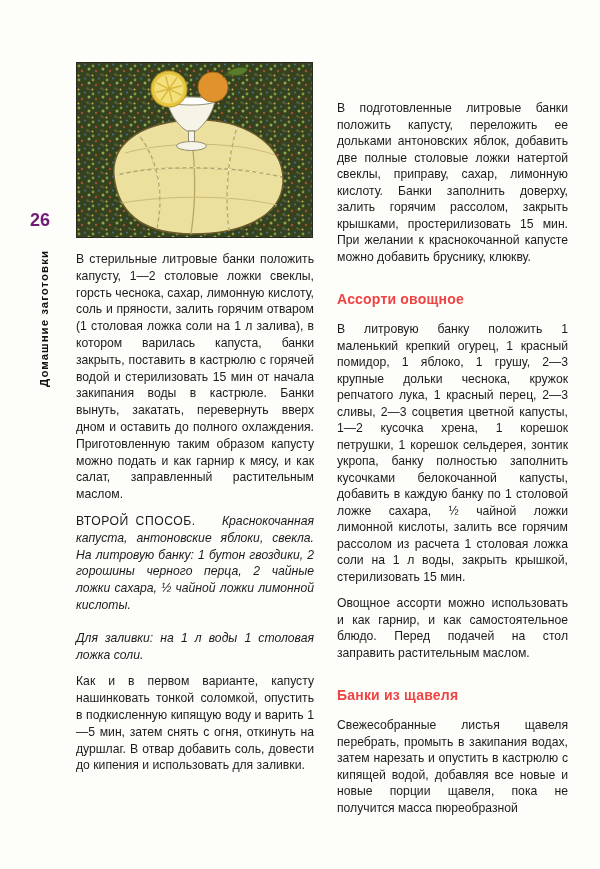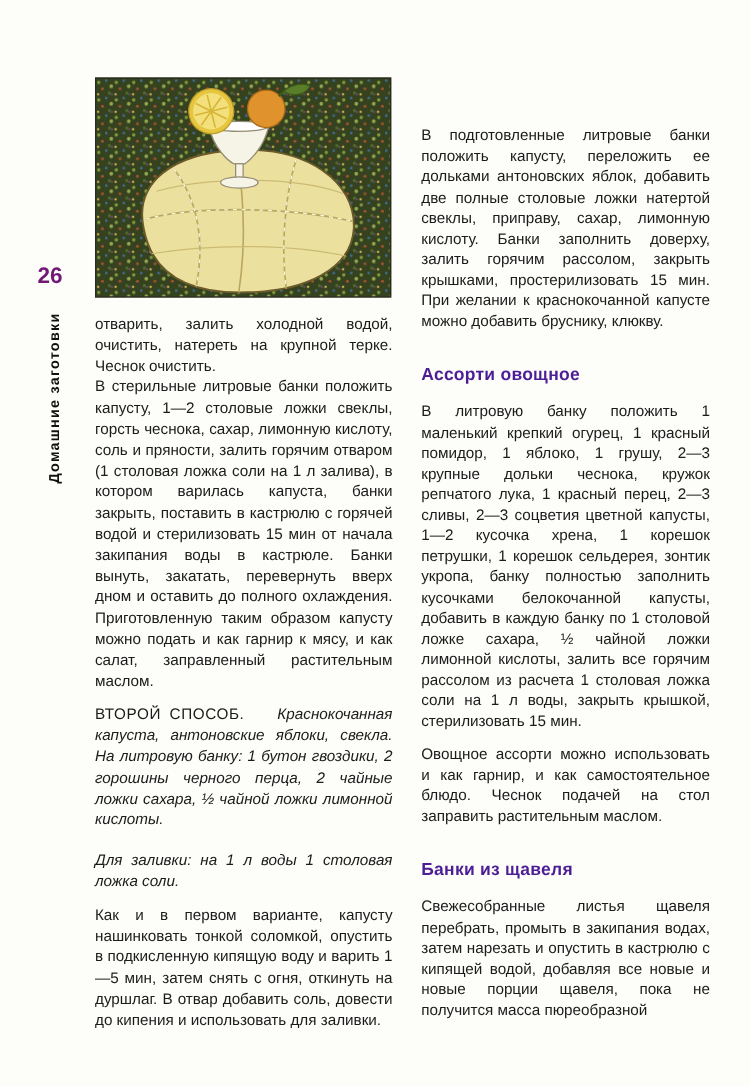--- a/index.html
+++ b/index.html
@@ -52,21 +52,21 @@
   .method .ital { font-style:italic;margin-left:20px; }
   .brine {
     margin-top:16px;
     font-size:11.6px; line-height:15.6px;
     font-style:italic; text-align:justify;
   }
   .para-gap { margin-top:10px; }
 
   h2.section-heading {
     font-size:14px; font-weight:bold;
-    margin:26px 0 14px 0; color:#4c1d95;
+    margin:26px 0 14px 0; color:#ef4444;
     letter-spacing:0.2px;
   }
 </style>
 </head>
 <body>
 
 <div class="page">
 
   <div class="page-number">26</div>
 
@@ -128,36 +128,35 @@
 
         <g>
           <circle cx="136" cy="24" r="15" fill="#e0932d" stroke="#a96a14" stroke-width="1"></circle>
           <line x1="146" y1="14" x2="152" y2="8" stroke="#3c5a1a" stroke-width="1.6"></line>
           <path d="M150,10 C156,4 166,3 171,6 C167,13 157,15 150,10 Z" fill="#5a7d2a" stroke="#3c5a1a" stroke-width="1"></path>
         </g>
       </svg>
     </figure>
 
     <div class="body-text">
-      <p>отварить, залить холодной водой, очистить, натереть на крупной терке. Чеснок очистить.</p>
       <p>В стерильные литровые банки положить капусту, 1—2 столовые ложки свеклы, горсть чеснока, сахар, лимонную кислоту, соль и пряности, залить горячим отваром (1 столовая ложка соли на 1 л залива), в котором варилась капуста, банки закрыть, поставить в кастрюлю с горячей водой и стерилизовать 15 мин от начала закипания воды в кастрюле. Банки вынуть, закатать, перевернуть вверх дном и оставить до полного охлаждения. Приготовленную таким образом капусту можно подать и как гарнир к мясу, и как салат, заправленный растительным маслом.</p>
       <p class="method"><span class="method-label">ВТОРОЙ СПОСОБ.</span><span class="ital"> Краснокочанная капуста, антоновские яблоки, свекла. На литровую банку: 1 бутон гвоздики, 2 горошины черного перца, 2 чайные ложки сахара, ½ чайной ложки лимонной кислоты.</span></p>
       <p class="brine">Для заливки: на 1 л воды 1 столовая ложка соли.</p>
       <p class="para-gap">Как и в первом варианте, капусту нашинковать тонкой соломкой, опустить в подкисленную кипящую воду и варить 1—5 мин, затем снять с огня, откинуть на дуршлаг. В отвар добавить соль, довести до кипения и использовать для заливки.</p>
     </div>
   </div>
 
   <div class="col-right">
     <div class="body-text">
       <p>В подготовленные литровые банки положить капусту, переложить ее дольками антоновских яблок, добавить две полные столовые ложки натертой свеклы, приправу, сахар, лимонную кислоту. Банки заполнить доверху, залить горячим рассолом, закрыть крышками, простерилизовать 15 мин. При желании к краснокочанной капусте можно добавить бруснику, клюкву.</p>
 
       <h2 class="section-heading">Ассорти овощное</h2>
 
       <p>В литровую банку положить 1 маленький крепкий огурец, 1 красный помидор, 1 яблоко, 1 грушу, 2—3 крупные дольки чеснока, кружок репчатого лука, 1 красный перец, 2—3 сливы, 2—3 соцветия цветной капусты, 1—2 кусочка хрена, 1 корешок петрушки, 1 корешок сельдерея, зонтик укропа, банку полностью заполнить кусочками белокочанной капусты, добавить в каждую банку по 1 столовой ложке сахара, ½ чайной ложки лимонной кислоты, залить все горячим рассолом из расчета 1 столовая ложка соли на 1 л воды, закрыть крышкой, стерилизовать 15 мин.</p>
-      <p class="para-gap">Овощное ассорти можно использовать и как гарнир, и как самостоятельное блюдо. Чеснок подачей на стол заправить растительным маслом.</p>
+      <p class="para-gap">Овощное ассорти можно использовать и как гарнир, и как самостоятельное блюдо. Перед подачей на стол заправить растительным маслом.</p>
 
       <h2 class="section-heading">Банки из щавеля</h2>
 
       <p>Свежесобранные листья щавеля перебрать, промыть в закипания водах, затем нарезать и опустить в кастрюлю с кипящей водой, добавляя все новые и новые порции щавеля, пока не получится масса пюреобразной</p>
     </div>
   </div>
 
 </div>
 
 </body></html>

